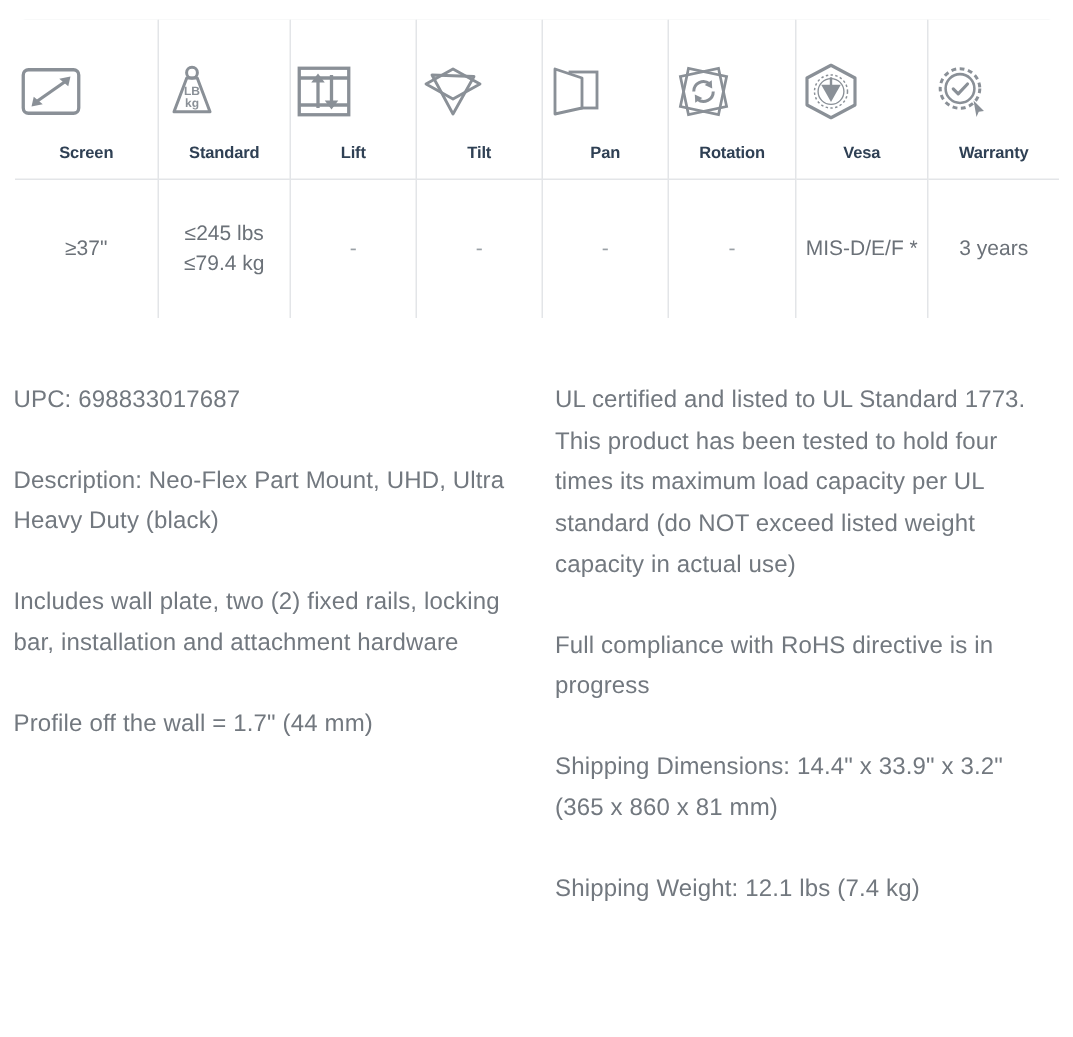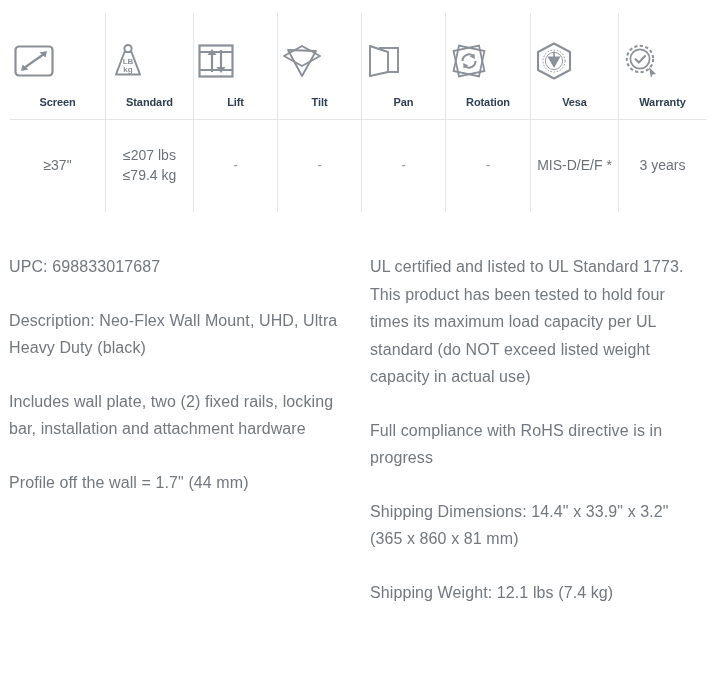--- a/index.html
+++ b/index.html
@@ -210,21 +210,21 @@
           </th>
 
         </tr>
       </thead>
       <tbody>
         <tr>
           <td class="c1">
             <div class="cell-val">≥37"</div>
           </td>
           <td class="c2">
-            <div class="cell-val" style="white-space:pre-line">≤207 lbs
+            <div class="cell-val" style="white-space:pre-line">≤245 lbs
 ≤79.4 kg</div>
           </td>
           <td class="c3">
             <div class="cell-val cell-dash">-</div>
           </td>
           <td class="c4">
             <div class="cell-val cell-dash">-</div>
           </td>
           <td class="c5">
             <div class="cell-val cell-dash">-</div>
@@ -239,21 +239,21 @@
             <div class="cell-val">3 years</div>
           </td>
         </tr>
       </tbody>
     </table>
   </div>
 
   <div class="text-cols">
     <div class="text-col">
       <p>UPC: 698833017687</p>
-      <p>Description: Neo-Flex Wall Mount, UHD, Ultra Heavy Duty (black)</p>
+      <p>Description: Neo-Flex Part Mount, UHD, Ultra Heavy Duty (black)</p>
       <p>Includes wall plate, two (2) fixed rails, locking bar, installation and attachment hardware</p>
       <p>Profile off the wall = 1.7" (44 mm)</p>
     </div>
     <div class="text-col">
       <p>UL certified and listed to UL Standard 1773. This product has been tested to hold four times its maximum load capacity per UL standard (do NOT exceed listed weight capacity in actual use)</p>
       <p>Full compliance with RoHS directive is in progress</p>
       <p>Shipping Dimensions: 14.4" x 33.9" x 3.2" (365 x 860 x 81 mm)</p>
       <p>Shipping Weight: 12.1 lbs (7.4 kg)</p>
     </div>
   </div>

